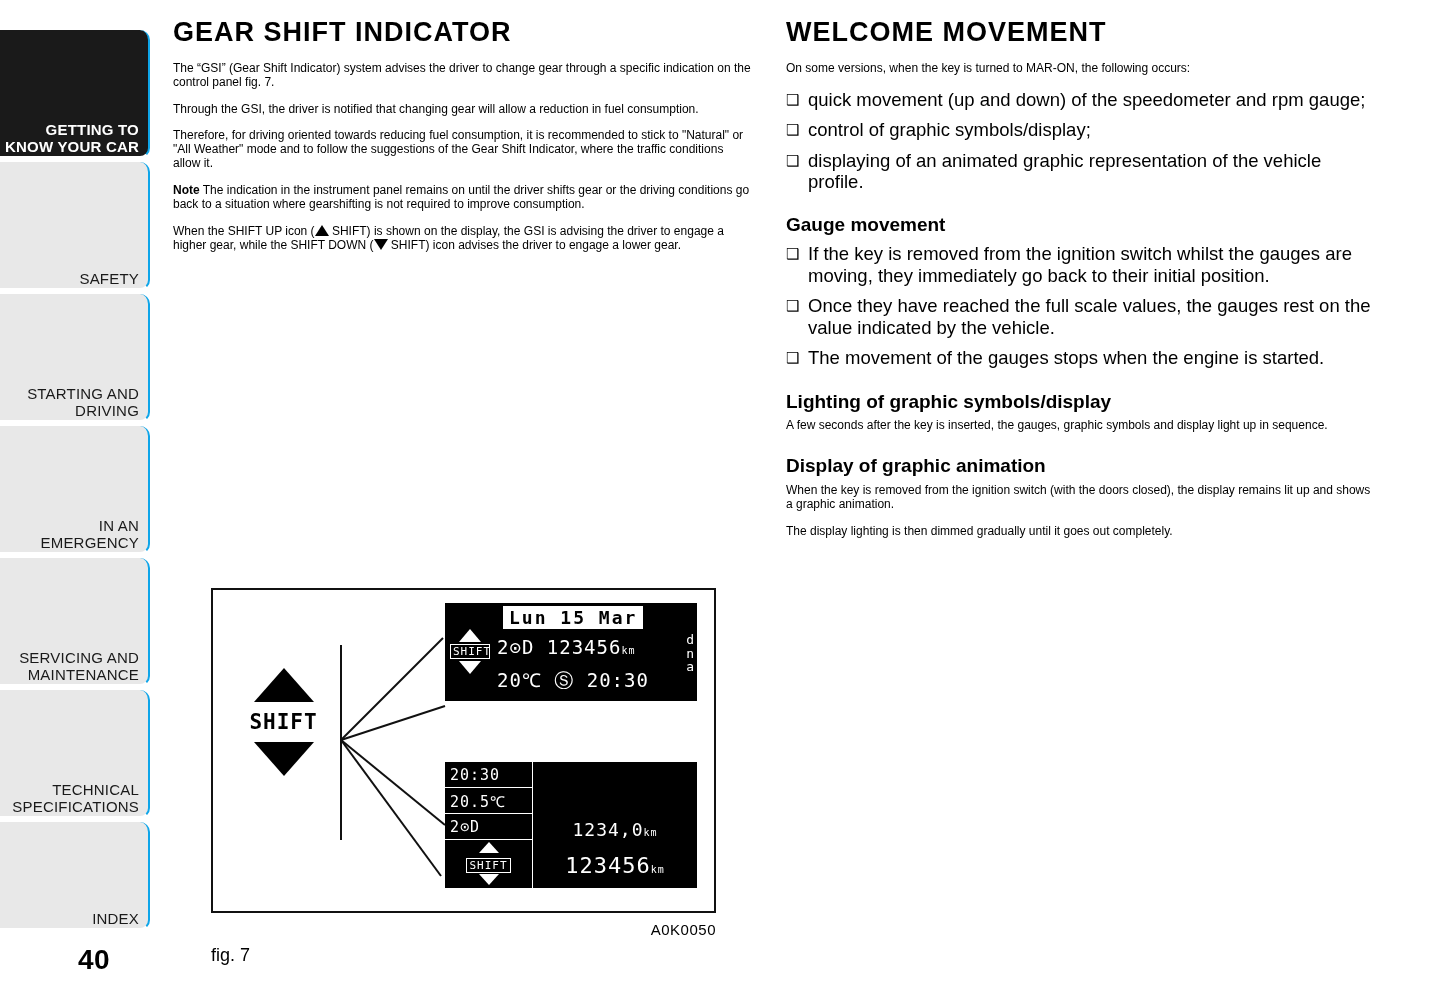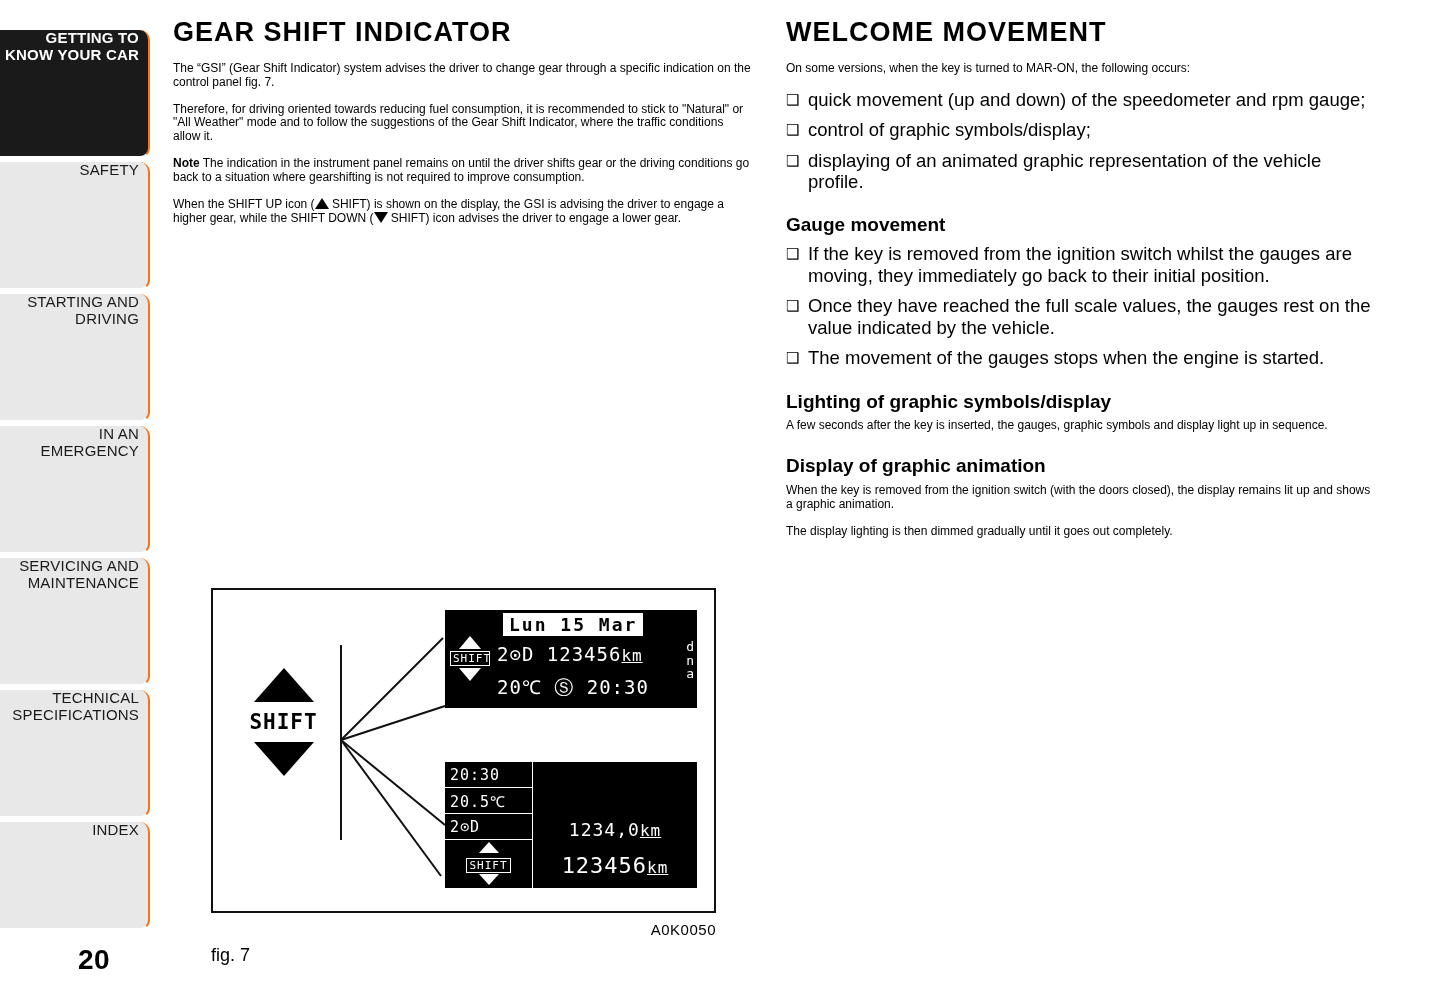--- a/index.html
+++ b/index.html
@@ -23,26 +23,26 @@
     top: 0;
     width: 150px;
     height: 998px;
   }
   .tab {
     position: absolute;
     left: 0;
     width: 150px;
     box-sizing: border-box;
     background: #e8e8e8;
-    border-right: 2px solid #f97316;
+    border-right: 2px solid #0ea5e9;
     border-bottom: 2px solid #ffffff;
     border-top-right-radius: 10px;
     border-bottom-right-radius: 10px;
     display: flex;
-    align-items: flex-start;
+    align-items: flex-end;
     justify-content: flex-end;
     padding-right: 9px;
     text-align: right;
     font-size: 15px;
     line-height: 1.12;
     letter-spacing: 0.2px;
     color: #1a1a1a;
   }
   .tab.active {
     background: #1a1a1a;
@@ -194,21 +194,21 @@
     font-family: "DejaVu Sans Mono", monospace;
     font-size: 21px;
     font-weight: bold;
     letter-spacing: 1px;
     padding: 2px 0;
   }
 
   .display-top {
     position: absolute;
     left: 232px;
-    top: 20px;
+    top: 13px;
     width: 252px;
     height: 98px;
     background: #000;
     color: #fff;
     font-family: "DejaVu Sans Mono", monospace;
   }
   .display-bottom {
     position: absolute;
     left: 232px;
     top: 172px;
@@ -239,21 +239,21 @@
     white-space: nowrap;
   }
   .dsp-line2 {
     position: absolute;
     left: 52px;
     top: 64px;
     font-size: 19px;
     letter-spacing: 1px;
     white-space: nowrap;
   }
-  .unit-sm { font-size: 16px; text-decoration: underline; }
+  .unit-sm { font-size: 10px; }
   .dsp-side {
     position: absolute;
     right: 3px;
     top: 30px;
     font-size: 13px;
     line-height: 1.05;
     text-align: center;
   }
 
   .shift-badge {
@@ -381,26 +381,27 @@
   </div>
   <div class="tab tab-6">
     <span style="white-space:pre-line;">TECHNICAL
 SPECIFICATIONS</span>
   </div>
   <div class="tab tab-7">
     <span style="white-space:pre-line;">INDEX</span>
   </div>
 </div>
 
-<div class="page-number">20</div>
+<div class="page-number">40</div>
 
 <div class="col col-left">
   <h1 class="section-title">GEAR SHIFT INDICATOR</h1>
 
   <p class="body">The “GSI” (Gear Shift Indicator) system advises the driver to change gear through a specific indication on the control panel fig. 7.</p>
+  <p class="body">Through the GSI, the driver is notified that changing gear will allow a reduction in fuel consumption.</p>
   <p class="body">Therefore, for driving oriented towards reducing fuel consumption, it is recommended to stick to "Natural" or "All Weather" mode and to follow the suggestions of the Gear Shift Indicator, where the traffic conditions allow it.</p>
 
   <p class="body">
     <span class="note-label">Note</span><span> The indication in the instrument panel remains on until the driver shifts gear or the driving conditions go back to a situation where gearshifting is not required to improve consumption.</span>
   </p>
 
   <p class="body">
     <span>When the SHIFT UP icon (</span><span class="tri-up"></span><span> SHIFT) is shown on the display, the GSI is advising the driver to engage a higher gear, while the SHIFT DOWN (</span><span class="tri-down"></span><span> SHIFT) icon advises the driver to engage a lower gear.</span>
   </p>
 </div>

